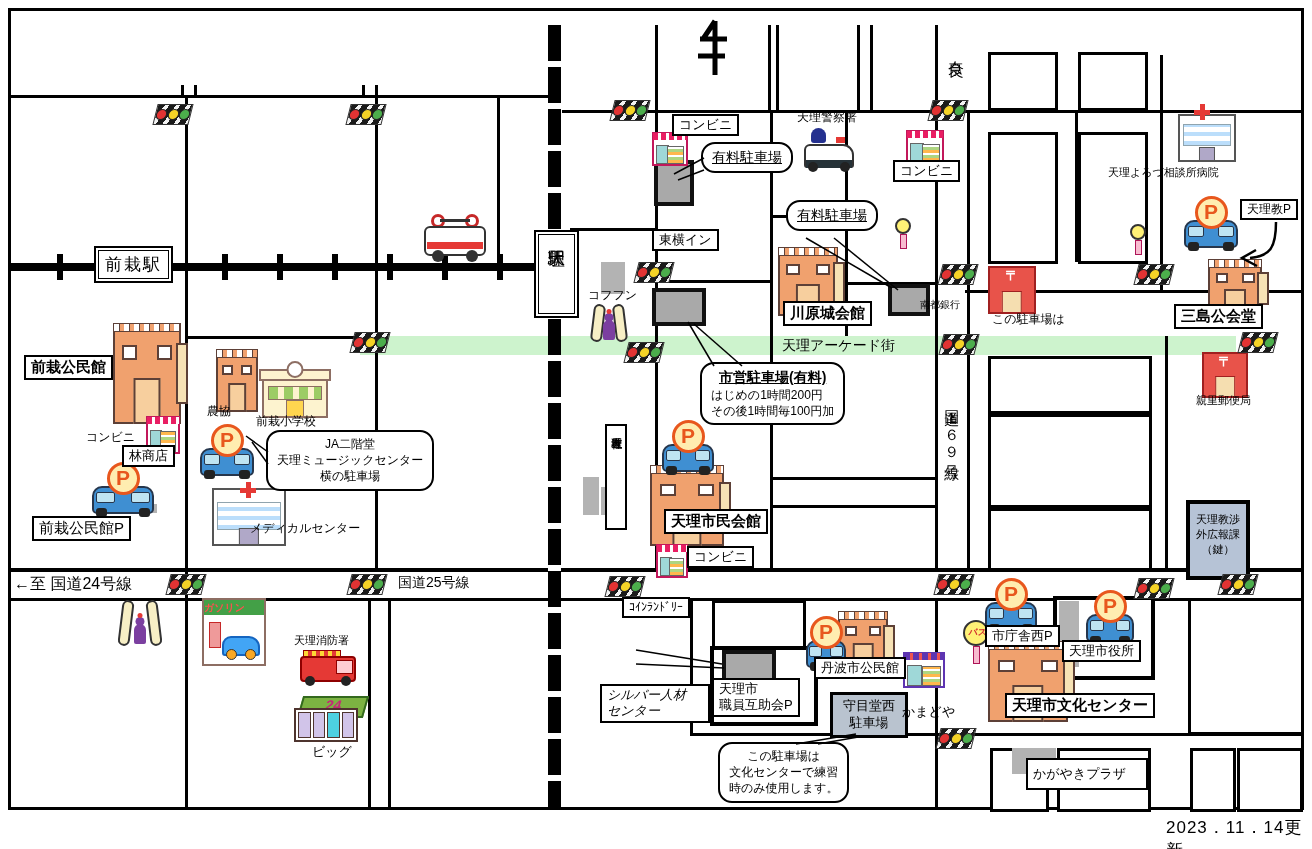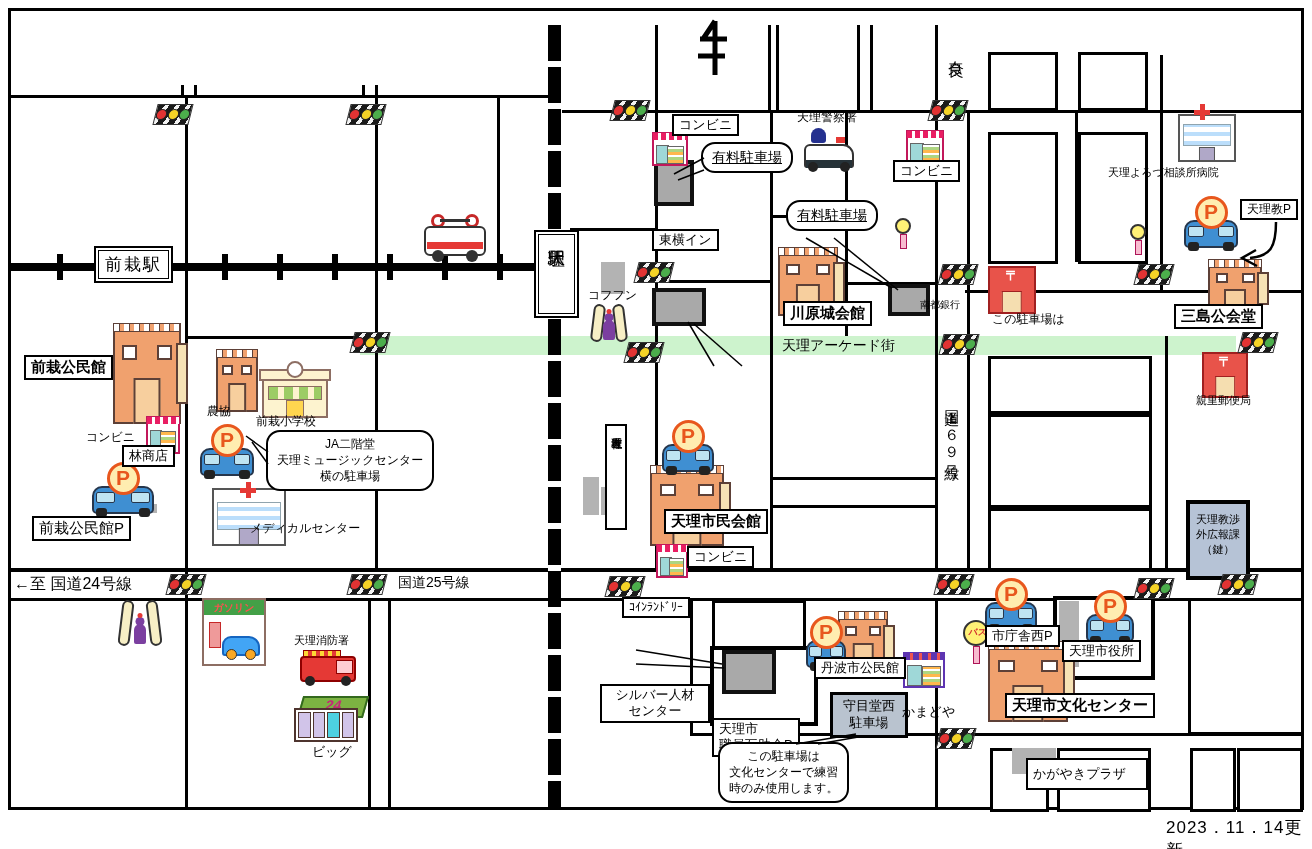--- a/index.html
+++ b/index.html
@@ -9,21 +9,21 @@
   .stub{position:absolute;background:#000;z-index:2;}
   .blk{position:absolute;border:3px solid #000;background:#fff;z-index:1;}
   .blk.thick{border-width:4px;}
   .arcade{position:absolute;background:#cdf3cd;z-index:1;}
   .grayp{position:absolute;background:#a9a9a9;border:4px solid #111;z-index:4;}
   .gray2{position:absolute;background:#b3b3b3;z-index:3;}
   .lb{position:absolute;background:#fff;border:2px solid #000;font-size:13px;line-height:1.25;padding:1px 5px;white-space:nowrap;z-index:6;}
   .lb.plain{border:none;background:transparent;padding:0;}
   .lb.bold{font-weight:bold;font-size:15px;}
   .lb.s12{font-size:12px;} .lb.s11{font-size:11px;} .lb.s10{font-size:10px;}
-  .lb.ctr{text-align:center;white-space:normal;}
+  .lb.ctr{text-align:left;white-space:normal;font-style:italic;}
   .vert{writing-mode:vertical-rl;text-orientation:upright;}
   .bub{position:absolute;background:#fff;border:2px solid #000;border-radius:14px;text-align:center;padding:4px 9px;font-size:12px;line-height:1.35;white-space:nowrap;z-index:7;}
   .station{position:absolute;border:2px solid #000;background:#fff;padding:2px;z-index:6;}
   .station .in{border:1px solid #000;padding:2px 6px;font-size:17px;letter-spacing:2px;background:#fff;}
   .titlebox{position:absolute;left:14px;top:20px;border:2px solid #000;padding:3px;background:#fff;z-index:8;}
   .titlebox .in{border:2px solid #000;padding:4px 14px;font-size:26px;font-weight:bold;letter-spacing:2px;}
   
   .tl{position:absolute;width:34px;height:19px;border:1px solid #333;background:repeating-linear-gradient(115deg,#1a1a1a 0 6px,#f2f2f2 6px 10px);transform:skewX(-14deg);display:flex;align-items:center;justify-content:space-evenly;z-index:6;}
   .tl i{display:block;width:9px;height:9px;border-radius:50%;border:1px solid #222;}
   .tl i:nth-child(1){background:#e23333;} .tl i:nth-child(2){background:#f5d327;} .tl i:nth-child(3){background:#4cae4c;}
@@ -79,21 +79,21 @@
   .train .bar{position:absolute;top:5px;left:16px;right:16px;height:3px;background:#333;}
   
   .torii{position:absolute;z-index:5;}
   .torii .pl,.torii .pr{position:absolute;top:0;bottom:0;width:8px;background:#f7efc5;border:2px solid #333;border-radius:6px;}
   .torii .pl{left:0;transform:rotate(7deg);} .torii .pr{right:0;transform:rotate(-7deg);}
   .torii .fig{position:absolute;left:50%;bottom:2px;transform:translateX(-50%);width:12px;height:20px;background:#7b3fa0;border-radius:6px 6px 2px 2px;}
   .torii .fig::before{content:"";position:absolute;top:-7px;left:50%;transform:translateX(-50%);width:9px;height:9px;background:#7b3fa0;border-radius:50%;}
   .torii .fig::after{content:"";position:absolute;top:-11px;left:50%;transform:translateX(-50%);width:5px;height:5px;background:#e53935;border-radius:50%;}
   
   .gas{position:absolute;z-index:5;border:2px solid #8d6e63;background:#fff;}
-  .gas .sign{position:absolute;top:0;left:0;right:0;height:15px;background:#43a047;color:#ff5050;font-weight:bold;font-size:10px;line-height:15px;text-align:center;}
+  .gas .sign{position:absolute;top:0;left:0;right:0;height:15px;background:#43a047;color:#ff5050;font-weight:bold;font-size:10px;line-height:15px;}
   .gas .pump{position:absolute;left:5px;top:22px;width:10px;height:24px;background:#ef9a9a;border:1px solid #c62828;}
   .gas .car{position:absolute;right:4px;bottom:8px;width:34px;height:16px;background:#42a5f5;border:2px solid #1565c0;border-radius:9px 11px 3px 3px;}
   .gas .car::before,.gas .car::after{content:"";position:absolute;bottom:-6px;width:9px;height:9px;background:#f9a825;border:1px solid #333;border-radius:50%;}
   .gas .car::before{left:2px;} .gas .car::after{right:2px;}
   
   .fire{position:absolute;z-index:5;}
   .fire .body{position:absolute;bottom:4px;left:0;right:0;height:22px;background:#e53935;border:2px solid #8e0000;border-radius:4px;}
   .fire .cab{position:absolute;bottom:12px;right:3px;width:15px;height:12px;background:#ffcdd2;border:1px solid #8e0000;z-index:2;}
   .fire .ladder{position:absolute;top:0;left:3px;width:36px;height:6px;background:repeating-linear-gradient(90deg,#fdd835 0 4px,#e53935 4px 8px);border:1px solid #8e0000;}
   .fire .wl,.fire .wr{position:absolute;bottom:0;width:10px;height:10px;background:#222;border-radius:50%;z-index:3;}
@@ -532,21 +532,21 @@
   <div class="keybox" style="left:1186px;top:500px;width:52px;height:56px;">
       <div>天理教渉</div>
       <div>外広報課</div>
       <div>（鍵）</div>
     </div>
   <div class="lb s12" style="left:622px;top:597px;">ｺｲﾝﾗﾝﾄﾞﾘｰ</div>
   <div class="lb ctr" style="left:600px;top:684px;width:96px;">
       <div>シルバー人材</div>
       <div>センター</div>
     </div>
-  <div class="lb" style="left:712px;top:718px;">
+  <div class="lb" style="left:712px;top:678px;">
       <div>天理市</div>
       <div>職員互助会P</div>
     </div>
   <div class="lb" style="left:814px;top:657px;">丹波市公民館</div>
   <div class="moribox" style="left:830px;top:692px;width:64px;">
       <div>守目堂西</div>
       <div>駐車場</div>
     </div>
   <div class="lb plain" style="left:902px;top:704px;">かまどや</div>
   <div class="lb" style="left:985px;top:625px;">市庁舎西P</div>
@@ -556,20 +556,25 @@
   <div class="lb plain s11" style="left:294px;top:634px;">天理消防署</div>
   <div class="lb plain" style="left:312px;top:744px;">ビッグ</div>
   <div class="lb plain vert" style="left:946px;top:48px;height:46px;font-size:16px;">奈良</div>
   <div class="lb plain" style="left:782px;top:337px;font-size:14px;z-index:6;">天理アーケード街</div>
   <div class="lb plain vert" style="left:942px;top:398px;height:162px;font-size:15px;letter-spacing:2px;">国道１６９号線</div>
   <div class="lb plain" style="left:398px;top:574px;font-size:14px;">国道25号線</div>
   <div class="lb plain" style="left:14px;top:574px;font-size:16px;">←至 国道24号線</div>
 
   <div class="bub" style="left:701px;top:142px;"><span style="text-decoration:underline;font-size:14px;">有料駐車場</span></div>
   <div class="bub" style="left:786px;top:200px;"><span style="text-decoration:underline;font-size:14px;">有料駐車場</span></div>
+  <div class="bub" style="left:700px;top:362px;text-align:left;">
+    <div style="font-weight:bold;text-decoration:underline;font-size:14px;text-align:center;">市営駐車場(有料)</div>
+    <div>はじめの1時間200円</div>
+    <div>その後1時間毎100円加</div>
+  </div>
   <div class="bub" style="left:266px;top:430px;">
     <div>JA二階堂</div>
     <div>天理ミュージックセンター</div>
     <div>横の駐車場</div>
   </div>
   <div class="bub" style="left:718px;top:742px;">
     <div>この駐車場は</div>
     <div>文化センターで練習</div>
     <div>時のみ使用します。</div>
   </div>

